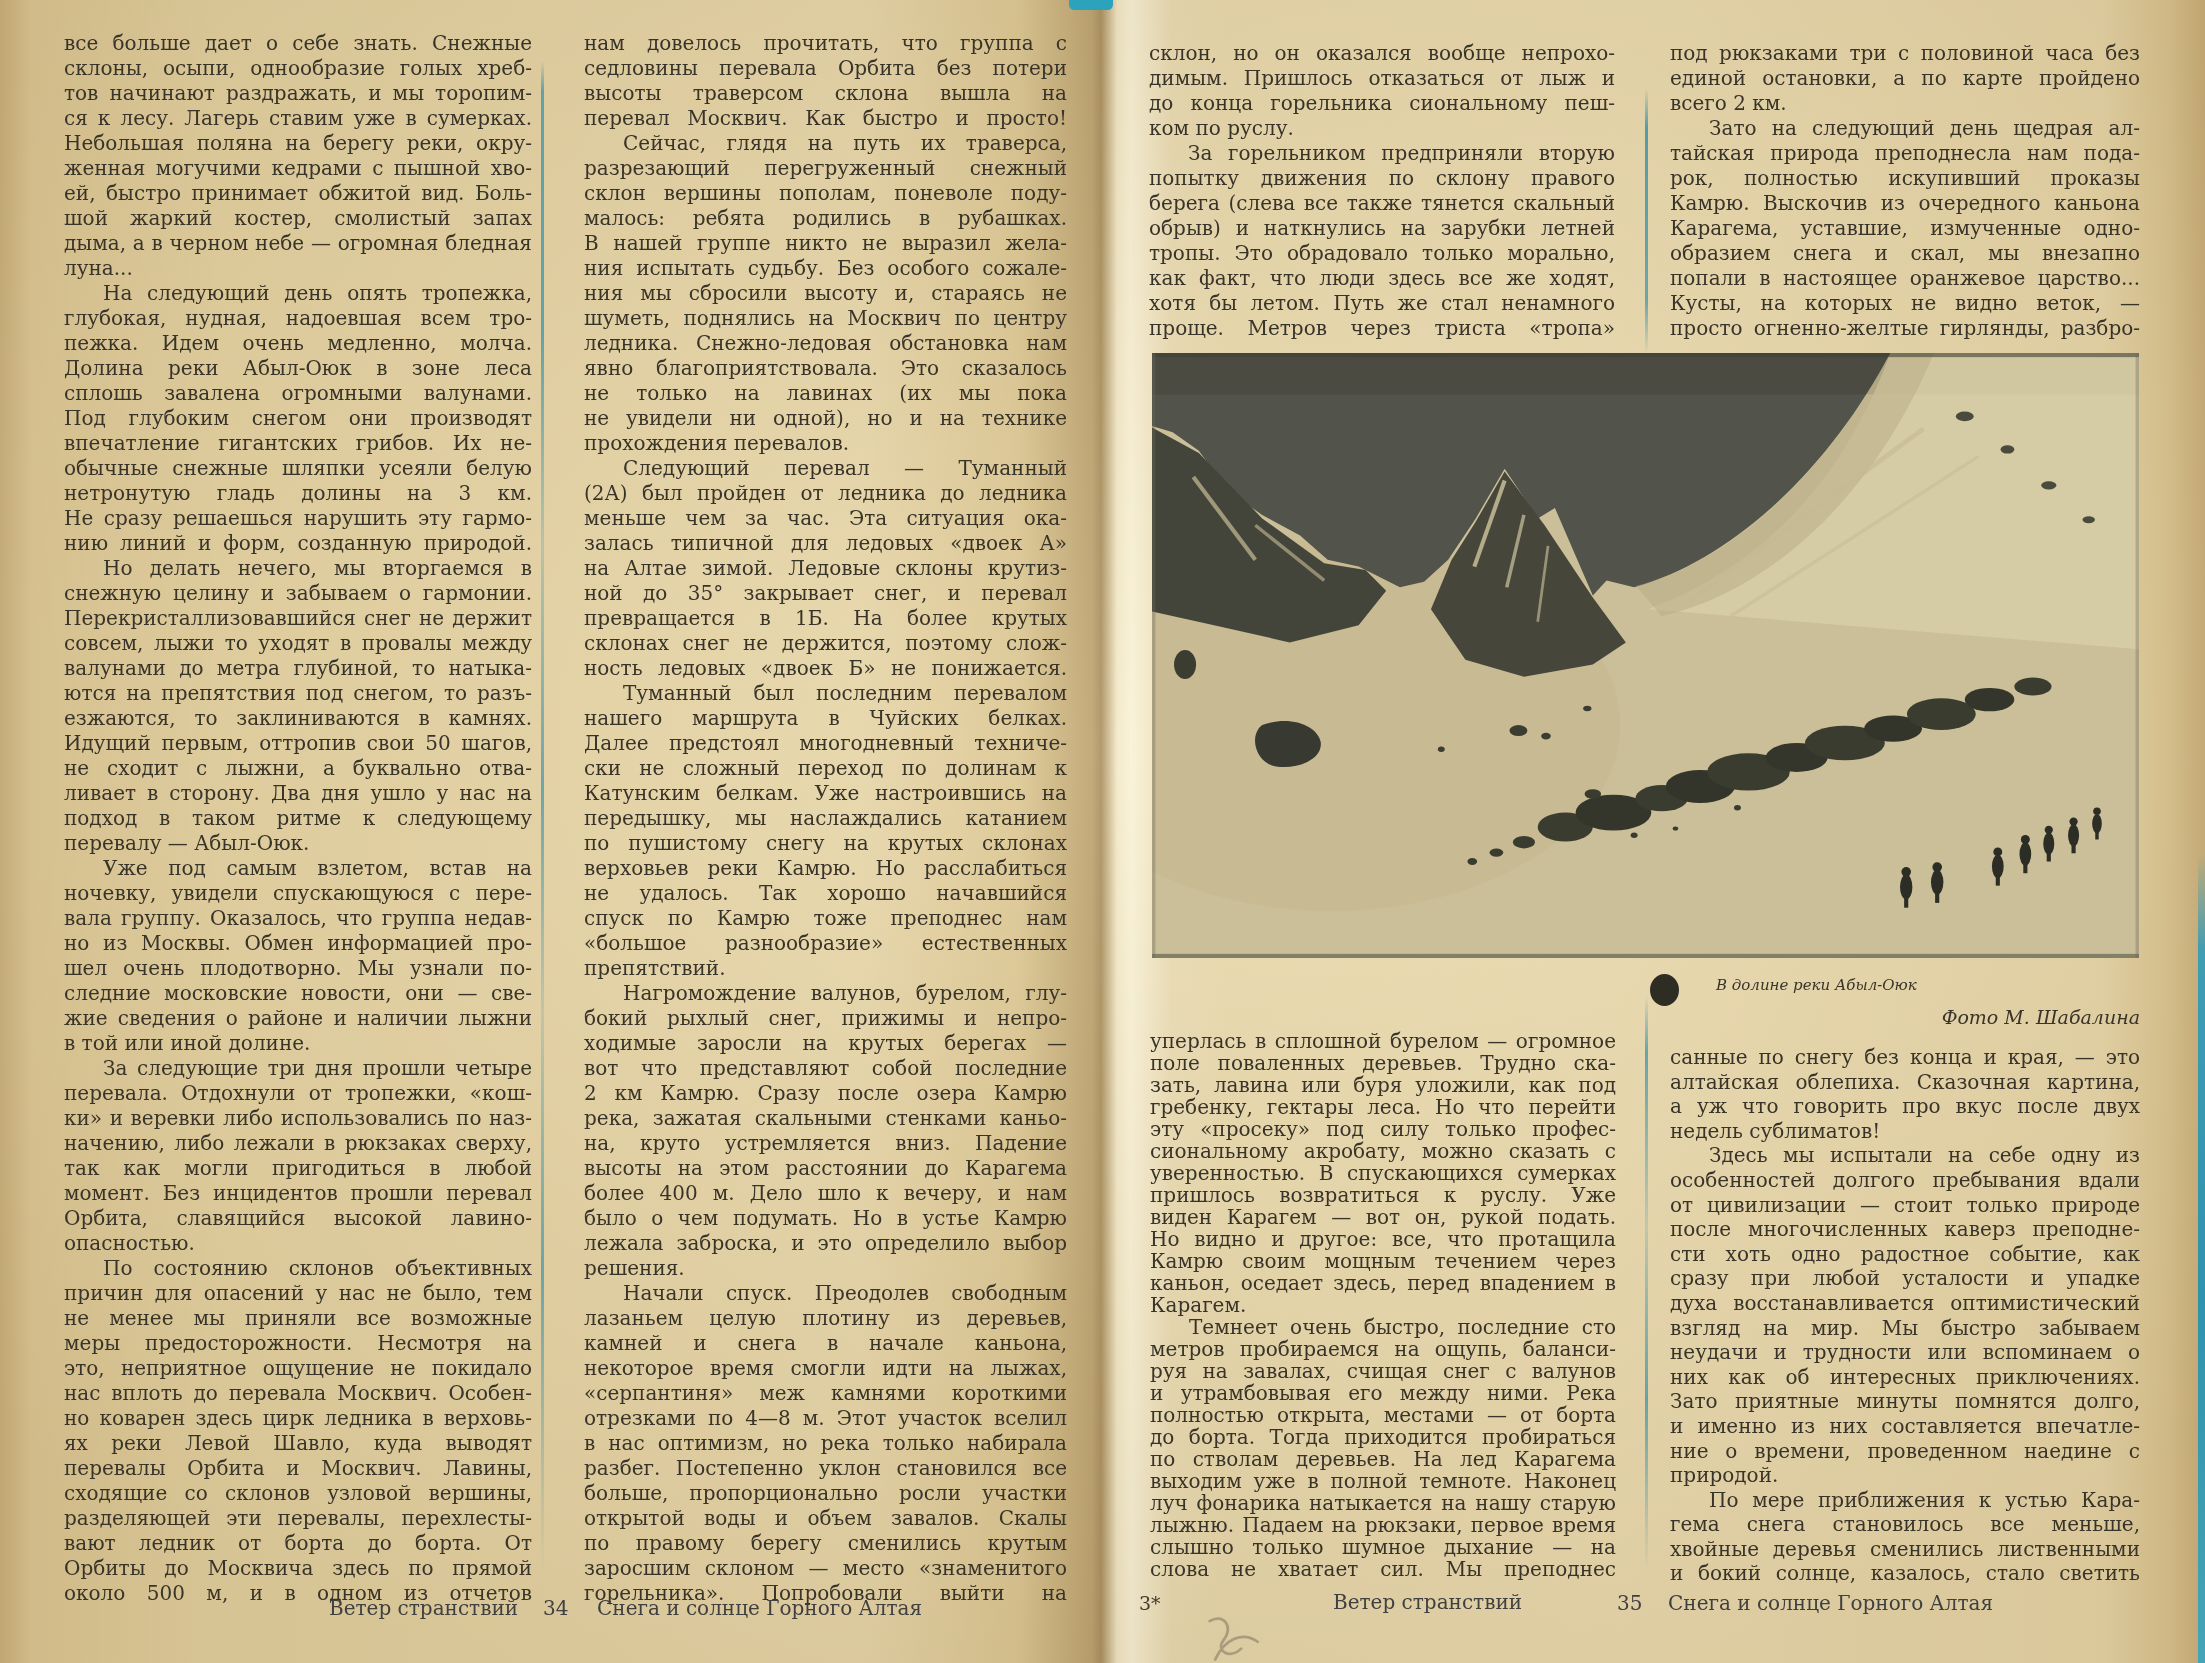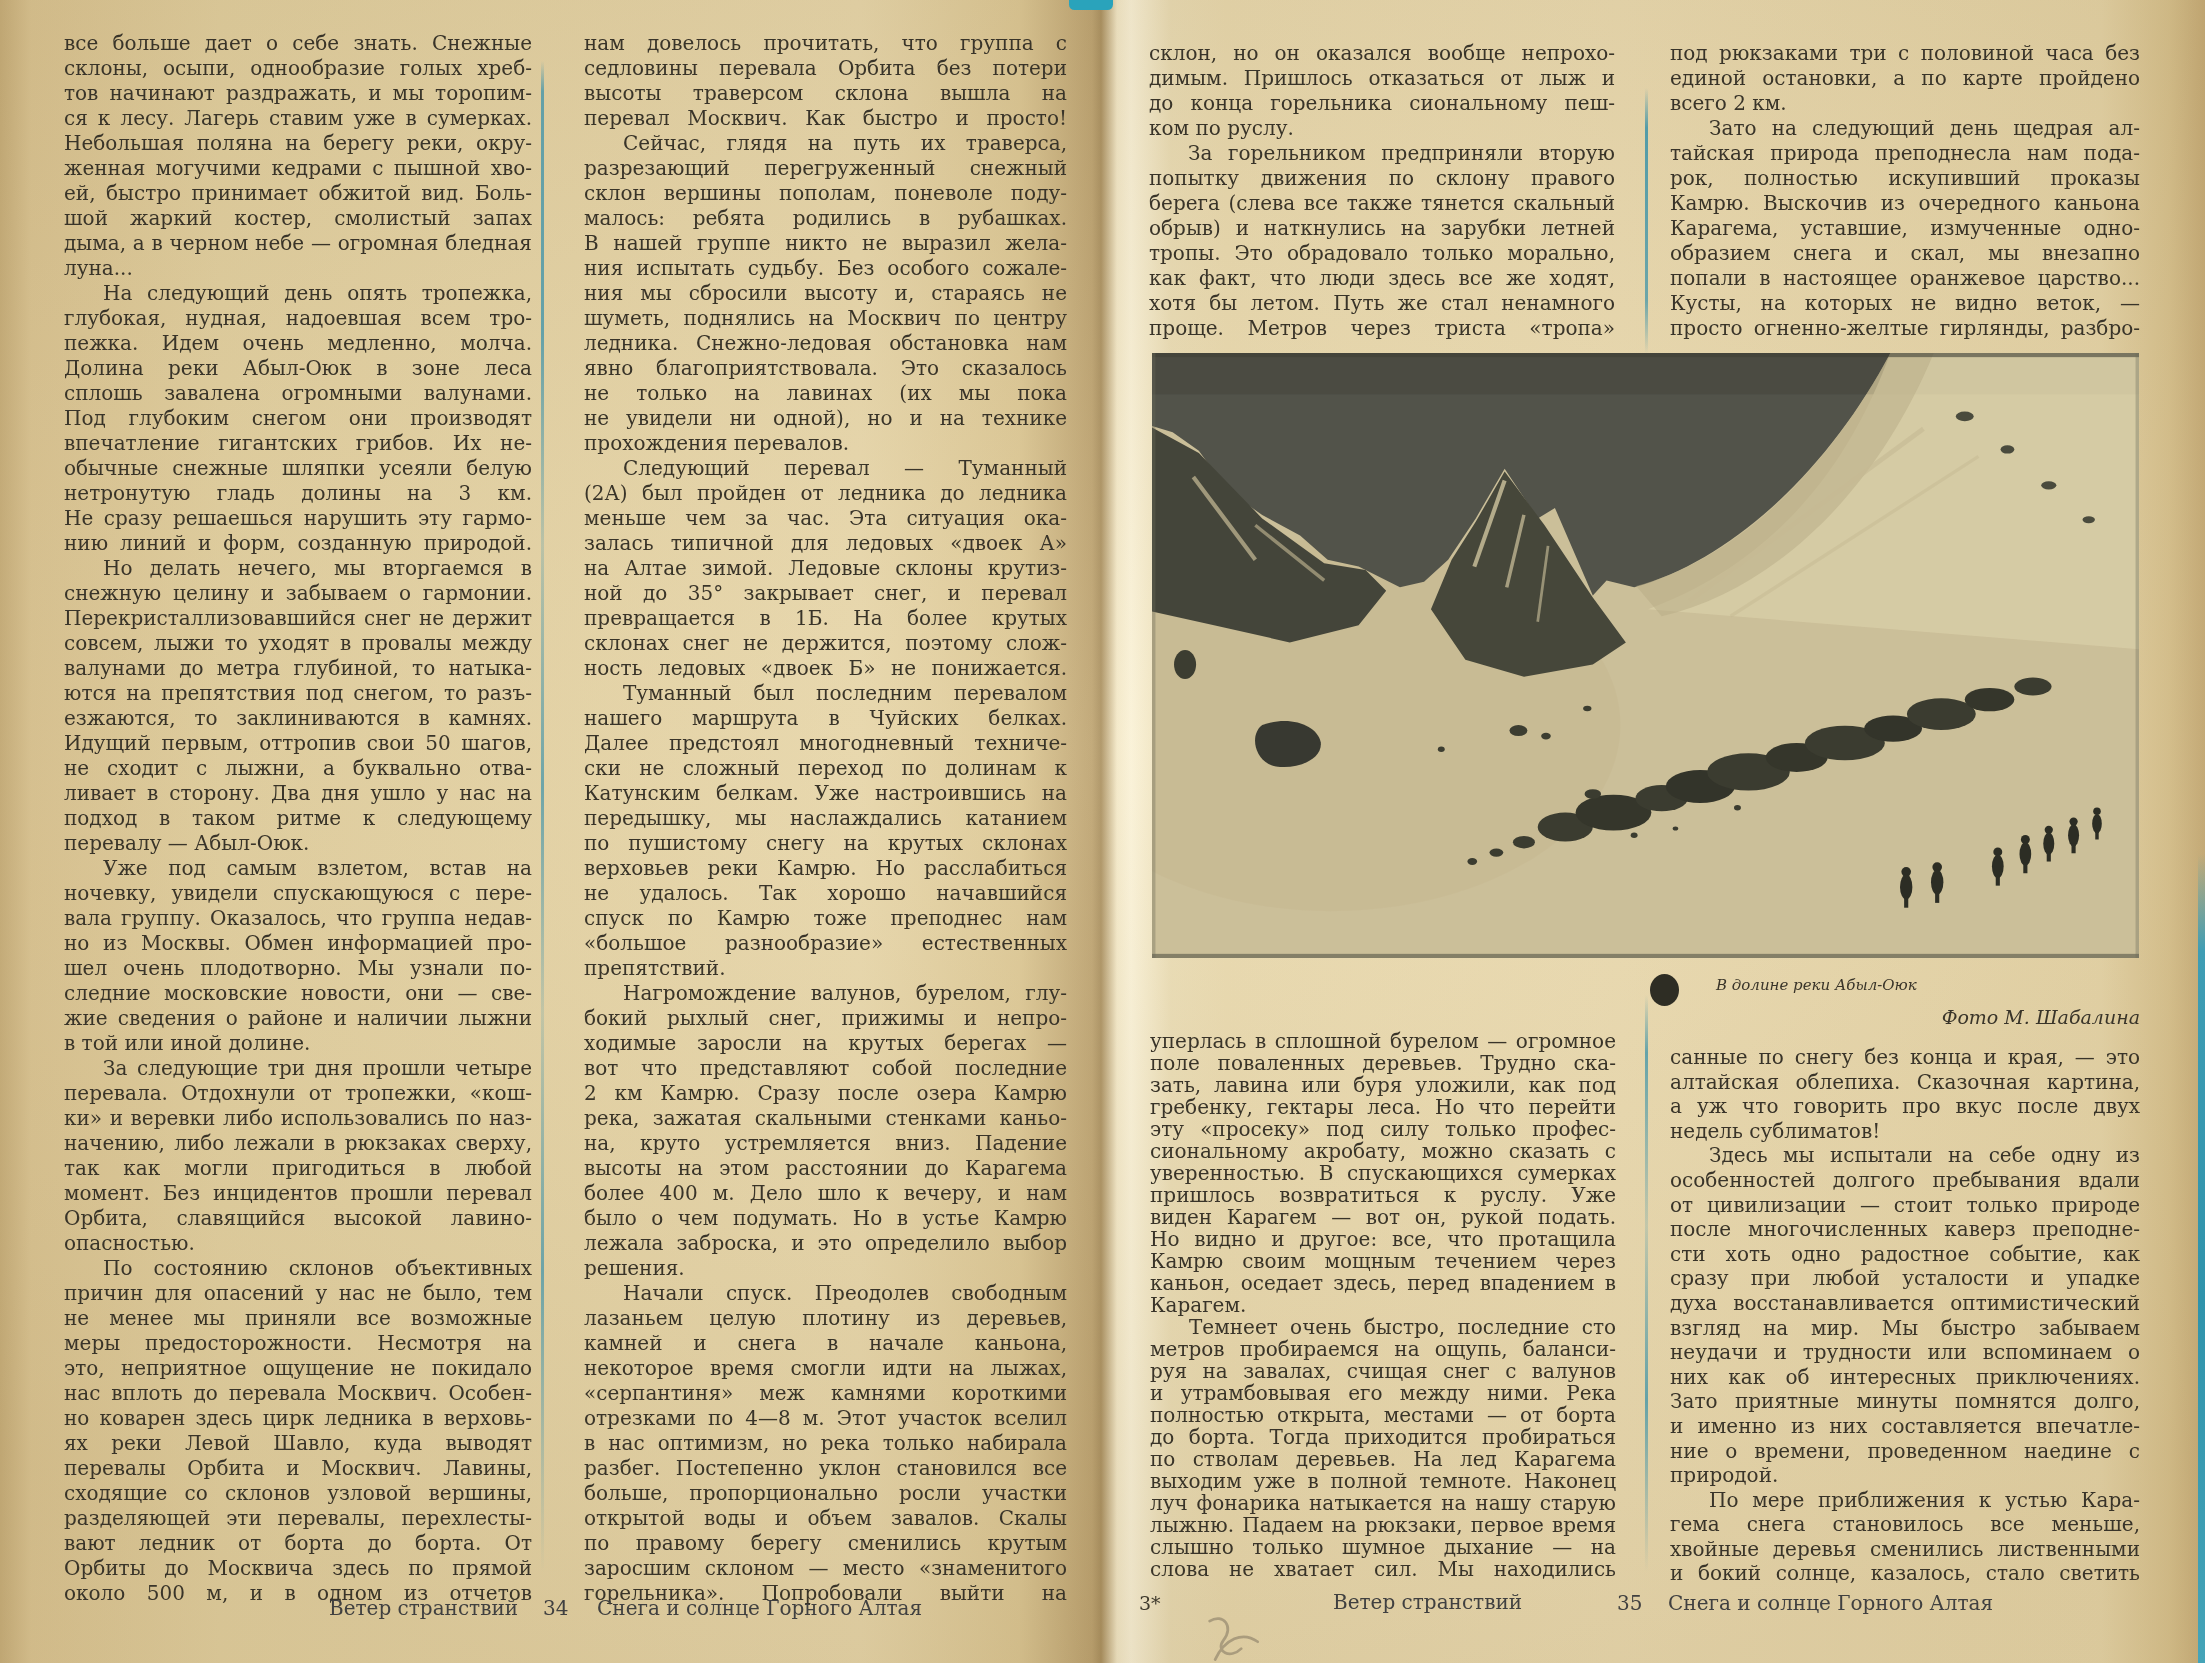--- a/index.html
+++ b/index.html
@@ -340,21 +340,21 @@
     <div class="ln">метров пробираемся на ощупь, баланси-</div>
     <div class="ln">руя на завалах, счищая снег с валунов</div>
     <div class="ln">и утрамбовывая его между ними. Река</div>
     <div class="ln">полностью открыта, местами — от борта</div>
     <div class="ln">до борта. Тогда приходится пробираться</div>
     <div class="ln">по стволам деревьев. На лед Карагема</div>
     <div class="ln">выходим уже в полной темноте. Наконец</div>
     <div class="ln">луч фонарика натыкается на нашу старую</div>
     <div class="ln">лыжню. Падаем на рюкзаки, первое время</div>
     <div class="ln">слышно только шумное дыхание — на</div>
-    <div class="ln">слова не хватает сил. Мы находились</div>
+    <div class="ln">слова не хватает сил. Мы преподнес</div>
   </div>
 <div class="col" style="left:1670px;top:1045px;width:470px;--lh:24.6px;">
     <div class="ln">санные по снегу без конца и края, — это</div>
     <div class="ln">алтайская облепиха. Сказочная картина,</div>
     <div class="ln">а уж что говорить про вкус после двух</div>
     <div class="ln pe">недель сублиматов!</div>
     <div class="ln in">Здесь мы испытали на себе одну из</div>
     <div class="ln">особенностей долгого пребывания вдали</div>
     <div class="ln">от цивилизации — стоит только природе</div>
     <div class="ln">после многочисленных каверз преподне-</div>

